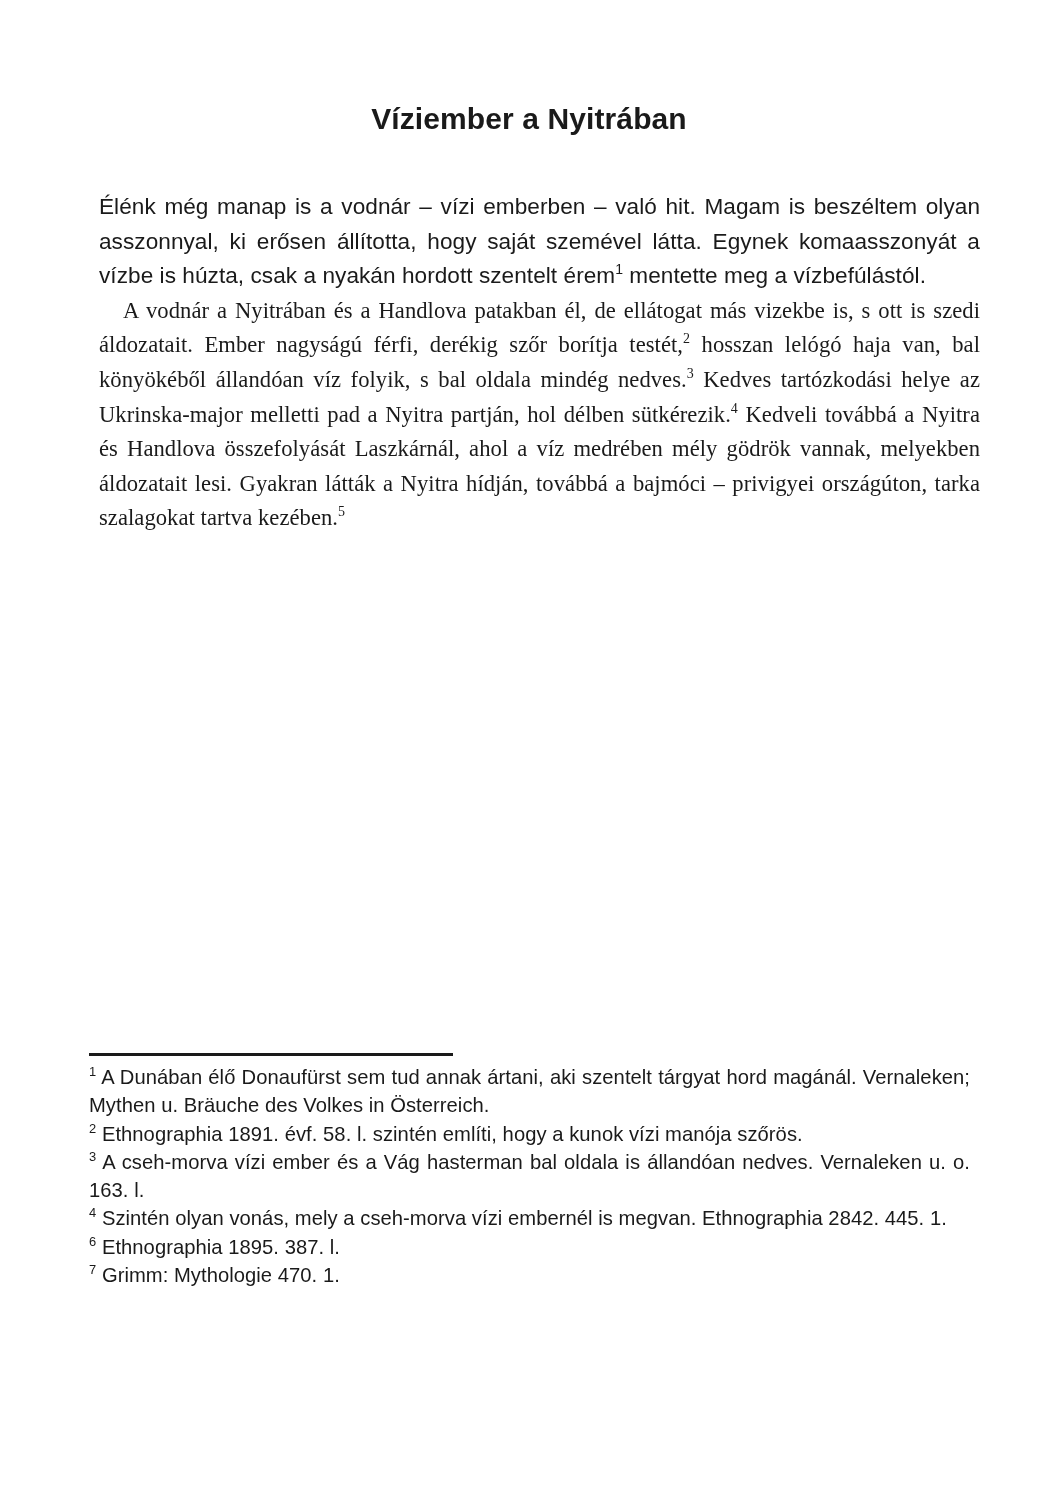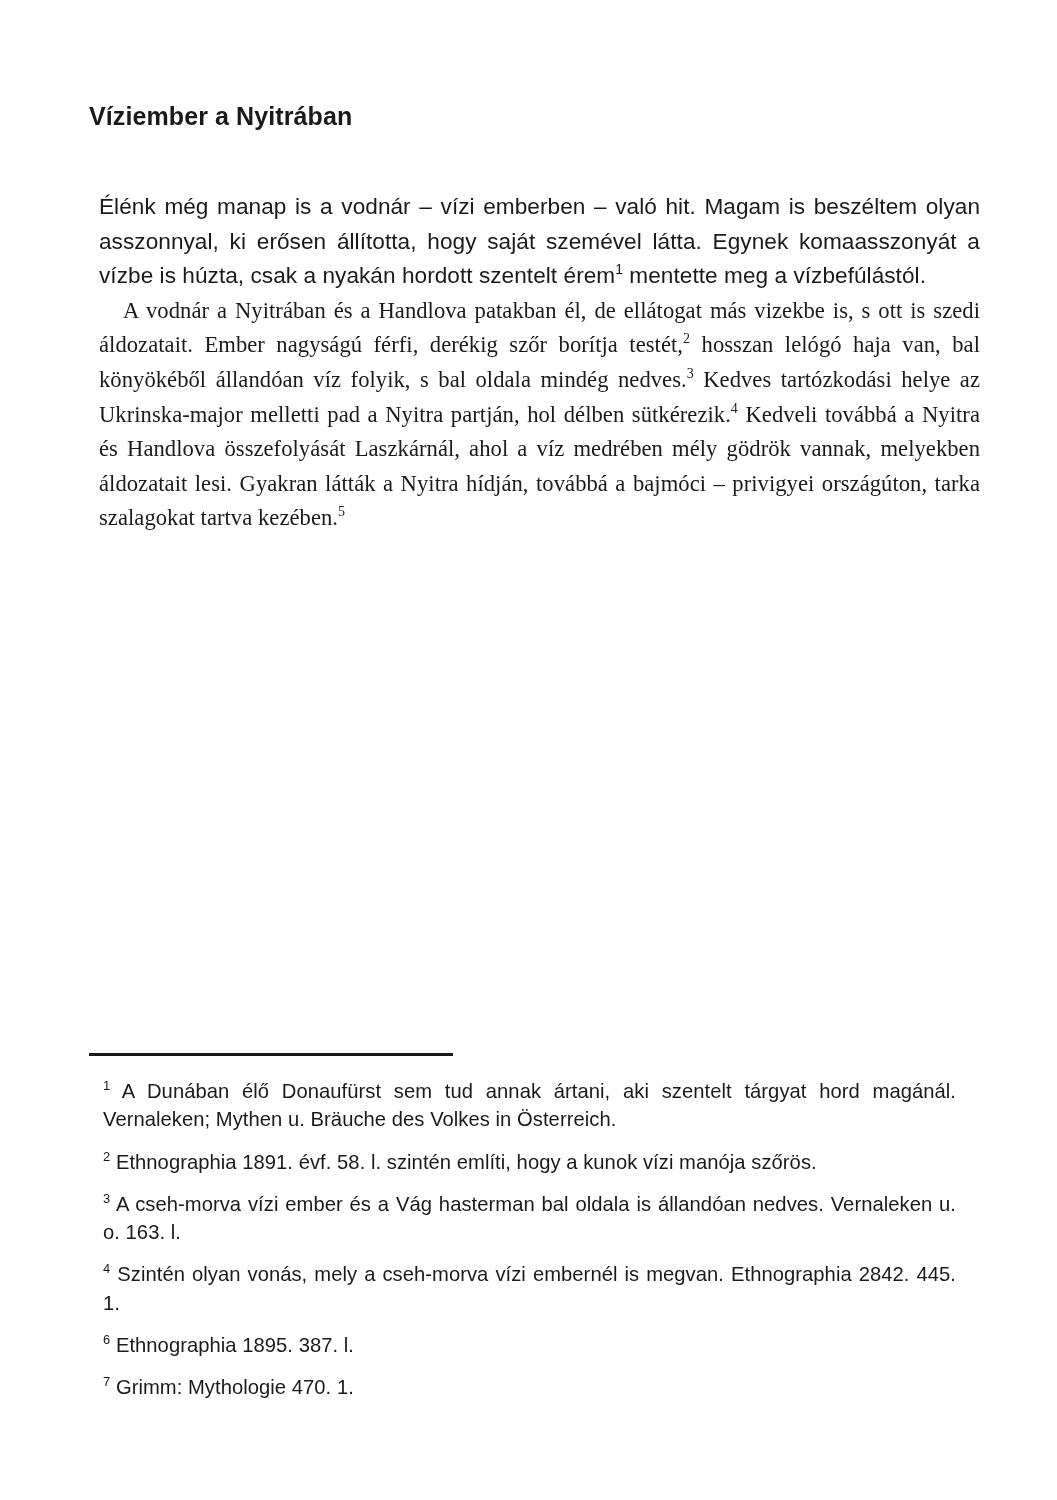--- a/index.html
+++ b/index.html
@@ -21,22 +21,22 @@
     overflow: hidden;
     box-sizing: border-box;
   }
 
   
   .doc-title {
     position: absolute;
     left: 89px;
     top: 84px;
     width: 880px;
-    text-align: left;
-    font-size: 25px;
+    text-align: center;
+    font-size: 30px;
     font-weight: bold;
     line-height: 30px;
     letter-spacing: 0.1px;
   }
 
   
   .body-block {
     position: absolute;
     left: 99px;
     top: 190px;
@@ -71,21 +71,21 @@
     height: 0;
     border-top: 3px solid #1a1a1a;
   }
   .footnotes {
     position: absolute;
     left: 89px;
     top: 1063px;
     width: 881px;
   }
   .fn {
-    margin: 14px;
+    margin: 0;
     font-size: 20.2px;
     line-height: 28.3px;
     text-align: justify;
     text-justify: inter-word;
     letter-spacing: 0.05px;
   }
   .fn-marker {
     font-size: 0.64em;
     vertical-align: super;
     line-height: 0;

